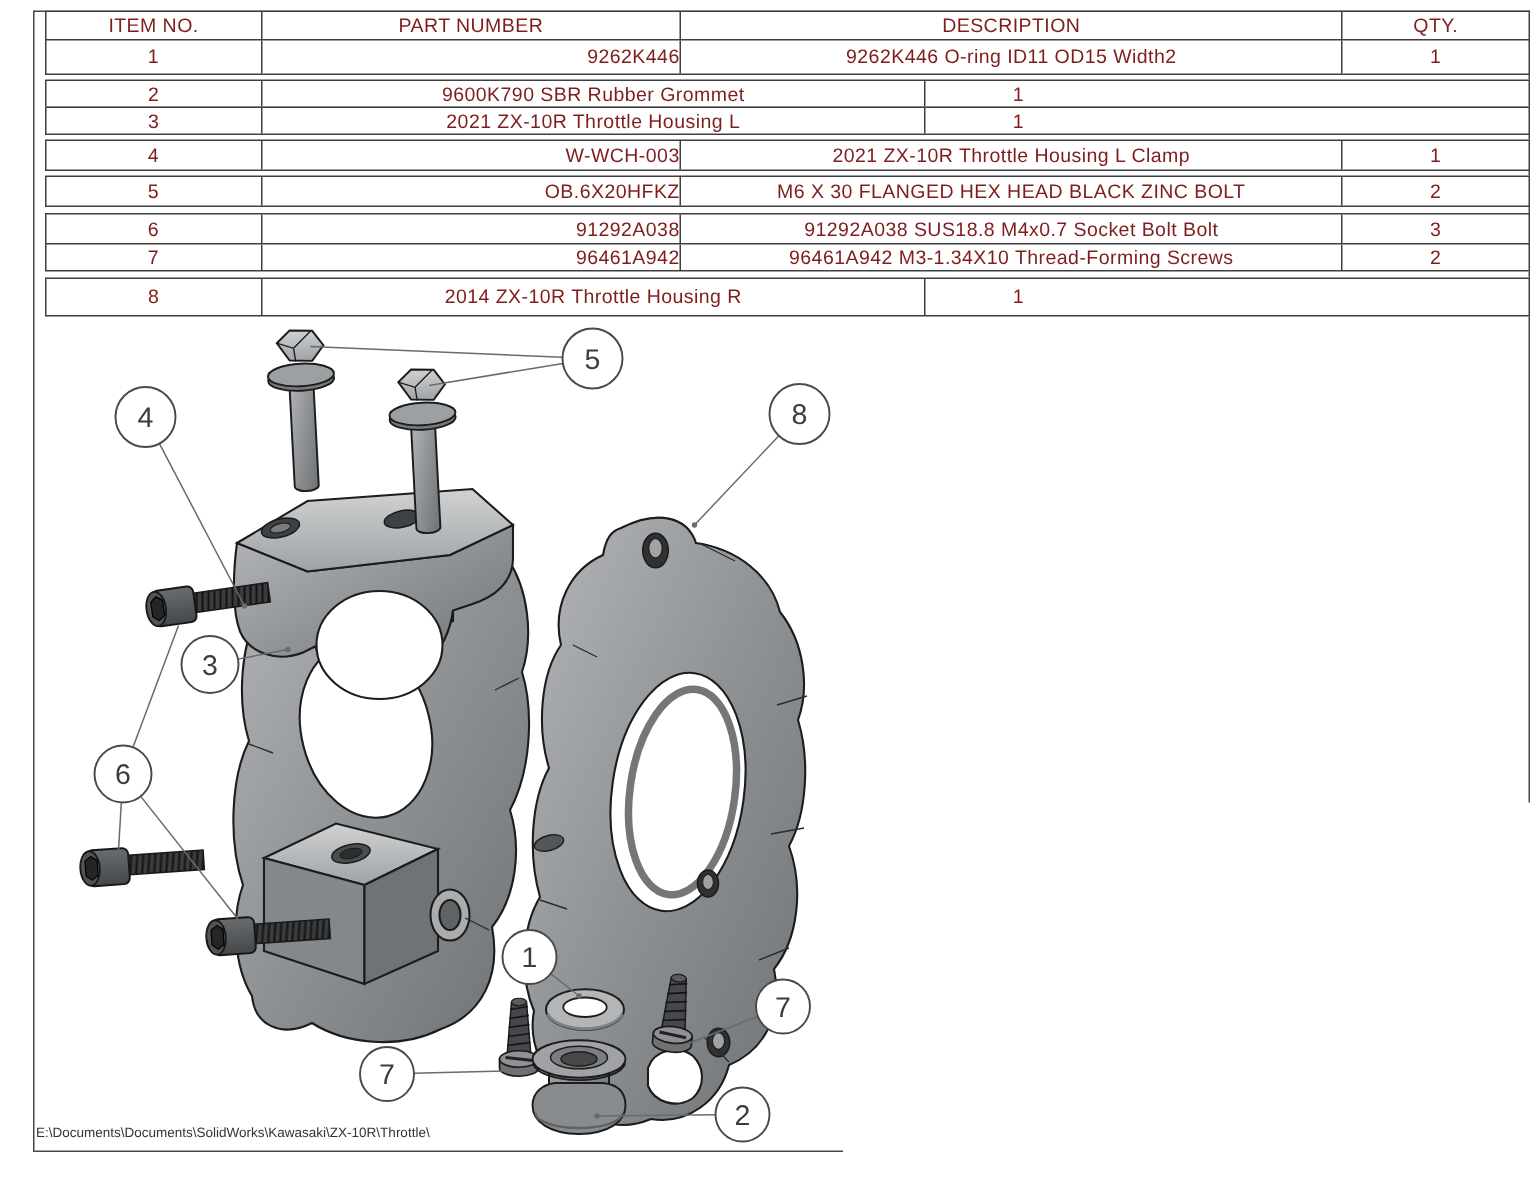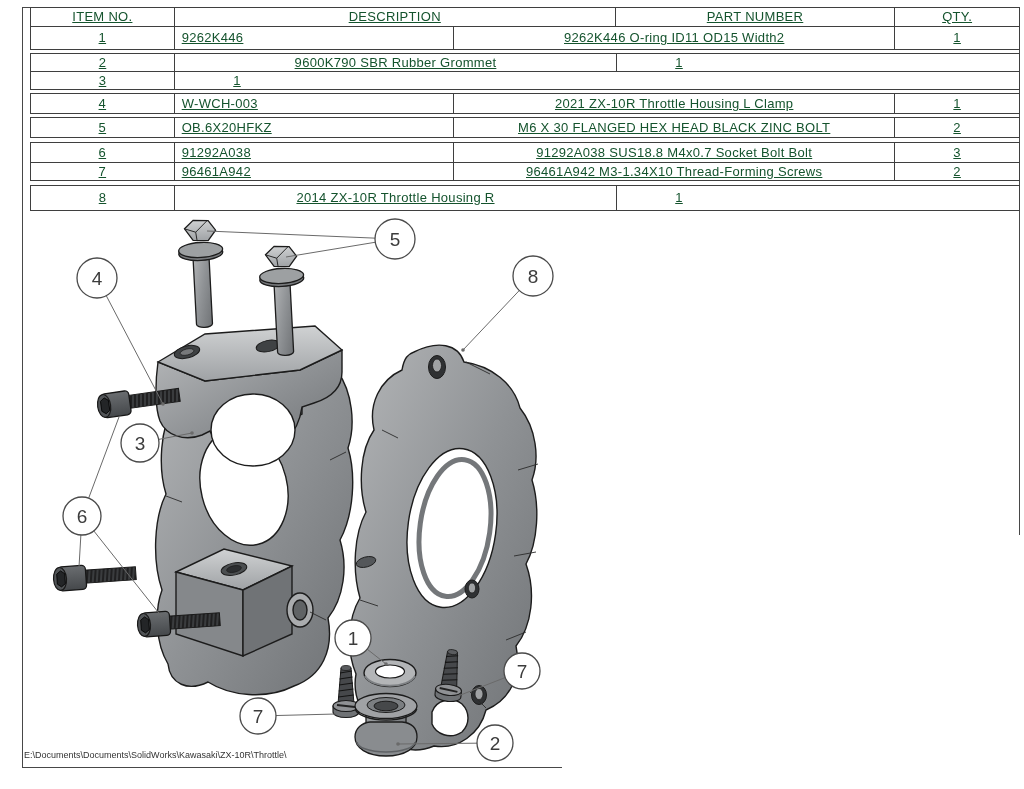--- a/index.html
+++ b/index.html
@@ -2,23 +2,23 @@
 <html><head>
 <meta charset="utf-8">
 <style>
   html,body{margin:0;padding:0;background:#ffffff;}
   .sheet{position:relative;width:1024px;height:789px;background:#ffffff;
          font-family:"Liberation Sans", sans-serif;overflow:hidden;}
   svg{position:absolute;left:0;top:0;}
   .bom{position:absolute;left:0;top:0;width:1024px;height:220px;}
   .bom-row{position:absolute;display:flex;border:1px solid #3f3f3f;box-sizing:border-box;background:#fff;}
   .bom-cell{box-sizing:border-box;overflow:hidden;white-space:nowrap;
-            color:#14532d;font-size:13px;letter-spacing:0.3px;text-align:center;text-decoration:underline;}
+            color:#7f1d1d;font-size:13px;letter-spacing:0.3px;text-align:center;}
   .bom-cell + .bom-cell{border-left:1px solid #3f3f3f;}
-  .bom-cell.pn{text-align:left;padding-left:7px;}
+  .bom-cell.pn{text-align:right;padding-left:7px;}
   .footer-path{position:absolute;left:24px;top:750px;font-size:9px;color:#333;
                letter-spacing:0px;white-space:nowrap;}
   text.balloon-num{font-family:"Liberation Sans", sans-serif;font-size:19px;fill:#3c3c3c;}
 </style>
 </head>
 <body>
 
 <div class="sheet">
 
 <svg id="diagram" width="1024" height="789" viewBox="0 0 1024 789">
@@ -248,37 +248,38 @@
           <circle cx="398" cy="744" r="1.8" fill="#6a6a6a"></circle>
           <circle cx="495" cy="743" r="18" fill="#ffffff" stroke="#4a4a4a" stroke-width="1.3"></circle>
           <text x="495" y="743" text-anchor="middle" dy="0.36em" class="balloon-num">2</text>
         </g>
       </g>
 </svg>
 
 <div class="bom" id="bom">
       <div class="bom-row" style="left: 30px; top: 7px; width: 990px; height: 20px;">
         <div class="bom-cell" style="width: 143px; line-height: 18px;">ITEM NO.</div>
+        <div class="bom-cell" style="width: 280px; line-height: 18px;">PART NUMBER</div>
         <div class="bom-cell" style="width: 442px; line-height: 18px;">DESCRIPTION</div>
-        <div class="bom-cell" style="width: 280px; line-height: 18px;">PART NUMBER</div>
         <div class="bom-cell" style="width: 125px; line-height: 18px;">QTY.</div>
       </div>
       <div class="bom-row" style="left: 30px; top: 26px; width: 990px; height: 24px;">
         <div class="bom-cell" style="width: 143px; line-height: 22px;">1</div>
         <div class="bom-cell pn" style="width: 280px; line-height: 22px;">9262K446</div>
         <div class="bom-cell" style="width: 442px; line-height: 22px;">9262K446 O-ring ID11 OD15 Width2</div>
         <div class="bom-cell" style="width: 125px; line-height: 22px;">1</div>
       </div>
       <div class="bom-row" style="left: 30px; top: 53px; width: 990px; height: 19px;">
         <div class="bom-cell" style="width: 143px; line-height: 17px;">2</div>
         <div class="bom-cell" style="width: 442px; line-height: 17px;">9600K790 SBR Rubber Grommet</div>
         <div class="bom-cell" style="width: 125px; line-height: 17px;">1</div>
       </div>
       <div class="bom-row" style="left: 30px; top: 71px; width: 990px; height: 19px;">
         <div class="bom-cell" style="width: 143px; line-height: 17px;">3</div>
+        <div class="bom-cell" style="width: 442px; line-height: 17px;">2021 ZX-10R Throttle Housing L</div>
         <div class="bom-cell" style="width: 125px; line-height: 17px;">1</div>
       </div>
       <div class="bom-row" style="left: 30px; top: 93px; width: 990px; height: 21px;">
         <div class="bom-cell" style="width: 143px; line-height: 19px;">4</div>
         <div class="bom-cell pn" style="width: 280px; line-height: 19px;">W-WCH-003</div>
         <div class="bom-cell" style="width: 442px; line-height: 19px;">2021 ZX-10R Throttle Housing L Clamp</div>
         <div class="bom-cell" style="width: 125px; line-height: 19px;">1</div>
       </div>
       <div class="bom-row" style="left: 30px; top: 117px; width: 990px; height: 21px;">
         <div class="bom-cell" style="width: 143px; line-height: 19px;">5</div>

